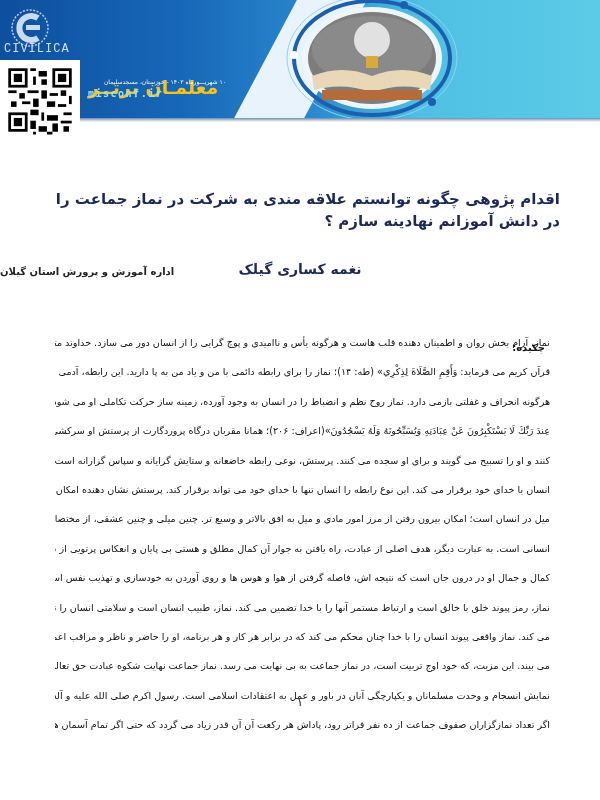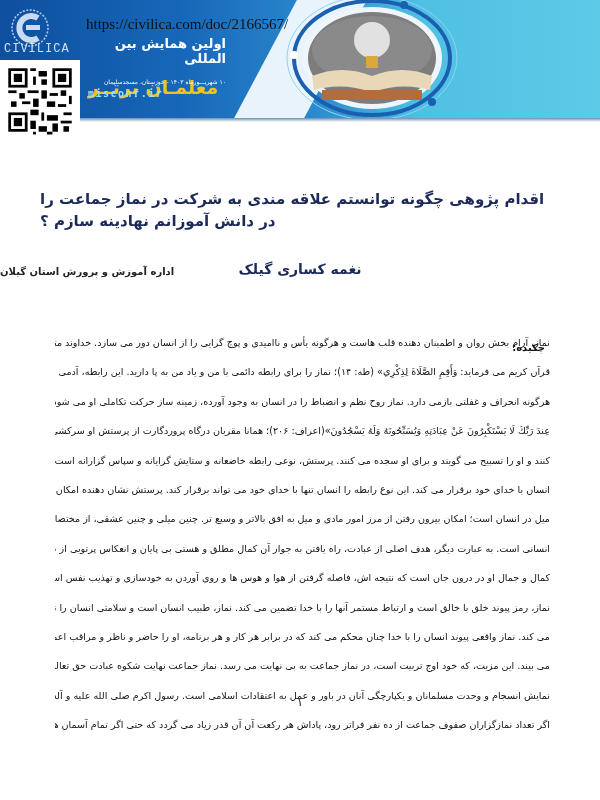--- a/index.html
+++ b/index.html
@@ -9,42 +9,40 @@
   .civ-logo { position:absolute; left:4px; top:6px; width:52px; height:52px; }
   .civ-text { position:absolute; left:4px; top:42px; width:52px; text-align:center; color:#cfe0f5; font-size:12px; letter-spacing:1px; font-family:Liberation Mono, monospace; }
   .url { position:absolute; left:86px; top:16px; font-family:"Liberation Serif", serif; font-size:15px; color:#111; white-space:nowrap; }
   .conf1 { position:absolute; left:88px; top:36px; width:138px; text-align:right; direction:rtl; color:#ffffff; font-weight:bold; font-size:13px; }
   .conf2 { position:absolute; left:88px; top:52px; width:138px; text-align:left; direction:rtl; color:#f6c21c; font-weight:bold; font-size:19px;margin-top:24px; }
   .conf3 { position:absolute; left:88px; top:78px; width:138px; text-align:right; direction:rtl; color:#ffffff; font-size:6px; white-space:nowrap; }
   .conf4 { position:absolute; left:88px; top:88px; color:#9fe0f5; font-weight:bold; font-size:10px; letter-spacing:1.5px; font-family:"DejaVu Sans Mono", monospace; }
   .ring-wrap { position:absolute; left:282px; top:-10px; width:180px; height:135px; }
   .white-band { position:absolute; left:265px; top:0; width:70px; height:120px; background:#e9f3fb; transform:skewX(-28deg); }
   .qr { position:absolute; left:0; top:60px; width:80px; height:80px; background:#ffffff; }
-  .title { position:absolute; left:40px; top:188px; width:520px; text-align:left; direction:rtl; color:#1c2a5a; font-weight:bold; font-size:15px; line-height:22px; font-family:"DejaVu Sans", sans-serif; }
+  .title { position:absolute; left:40px; top:188px; width:520px; text-align:right; direction:rtl; color:#1c2a5a; font-weight:bold; font-size:15px; line-height:22px; font-family:"DejaVu Sans", sans-serif; }
   .author { position:absolute; left:0; top:245px; width:600px; text-align:center; direction:rtl; color:#1c2a5a; font-weight:bold; font-size:14px;margin-top:16px; }
   .affil { position:absolute; left:0; top:266px; width:600px; text-align:left; direction:rtl; color:#222; font-weight:bold; font-size:10px; }
   .abs-h { position:absolute; right:55px; top:298px; direction:rtl; color:#111; font-size:10px; font-weight:bold;margin-top:44px; }
   .abstract { position:absolute; left:55px; top:328px; width:495px; direction:rtl; }
   .line { height:29.4px; line-height:29.4px; font-size:9.6px; color:#111; text-align:justify; text-align-last:justify; white-space:nowrap; overflow:hidden; }
   .line.last { text-align-last:right; }
   .pagenum { position:absolute; left:0; top:696px; width:600px; text-align:center; font-size:11px; color:#111; }
 </style>
 </head>
 <body>
 
 <div class="banner">
   <div class="white-band"></div>
   <svg class="civ-logo" viewBox="0 0 52 52">
     <circle cx="26" cy="22" r="18" fill="none" stroke="#b7cdee" stroke-width="1.5" stroke-dasharray="2 1.5"></circle>
     <path d="M34 12 A12 12 0 1 0 34 32" fill="none" stroke="#c9dbf3" stroke-width="6"></path>
     <rect x="22" y="19" width="14" height="5" fill="#c9dbf3"></rect>
   </svg>
   <div class="civ-text">CIVILICA</div>
-  <div class="url">https://civilica.com/doc/2166567/</div>
-  <div class="conf1">اولین همایش بین المللی</div>
   <div class="conf2">معلمـان برتــر</div>
   <div class="conf3">۱۰ شهریـــورماه ۱۴۰۳ - خوزستان، مسجدسلیمان</div>
   <div class="conf4">misconf.ir</div>
   <svg class="ring-wrap" viewBox="0 0 180 135">
     <ellipse cx="90" cy="68" rx="85" ry="62" fill="none" stroke="#8fd3f0" stroke-width="1"></ellipse>
     <ellipse cx="90" cy="68" rx="78" ry="57" fill="none" stroke="#1a5fb0" stroke-width="4"></ellipse>
     <ellipse cx="90" cy="68" rx="70" ry="51" fill="#eef6fc"></ellipse>
     <ellipse cx="90" cy="68" rx="64" ry="46" fill="#7d7d7d"></ellipse>
     <ellipse cx="90" cy="60" rx="60" ry="34" fill="#8a8a8a"></ellipse>
     <path d="M30 86 Q60 74 90 86 Q120 74 150 86 L148 100 Q120 92 90 102 Q60 92 32 100 Z" fill="#e9d8b8"></path>

